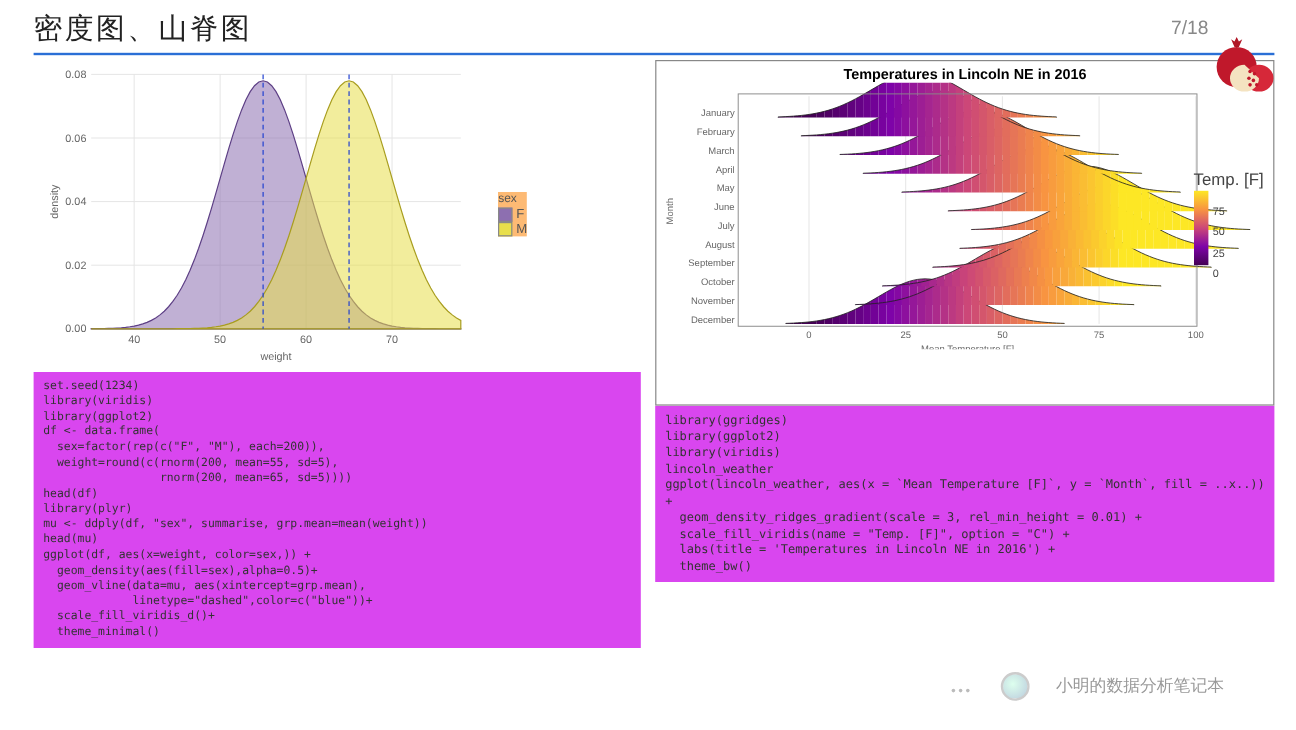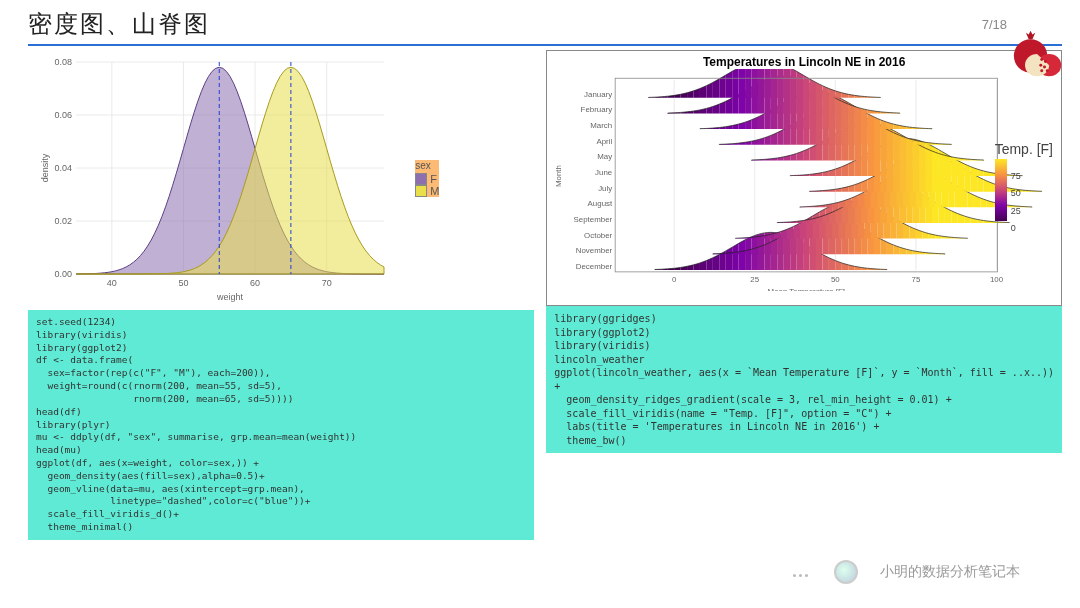--- a/index.html
+++ b/index.html
@@ -1,44 +1,44 @@
 <!DOCTYPE html>
 <html><head>
 <meta charset="utf-8">
 <style>
   * { box-sizing: border-box; margin: 0; padding: 0; }
   body { width: 1080px; height: 608px; background: #fff; font-family: "Microsoft YaHei", sans-serif; position: relative; overflow: hidden; }
   .slide { width: 100%; height: 100%; padding: 8px 18px 0 28px; }
   .header { display: flex; align-items: center; justify-content: space-between; }
   .title { font-size: 24px; color: #222; font-weight: 400; letter-spacing: 2px; }
-  .pager { color: #888; font-size: 13px; margin-right: 55px; }
+  .pager { color: #888; font-size: 16px; margin-right: 55px; }
   .rule { border: none; border-top: 2px solid #2a6fd6; margin: 4px 0 4px 0; }
   .logo { position: absolute; top: 28px; right: 14px; width: 56px; height: 52px; }
   .cols { display: flex; gap: 12px; }
   .col { flex: 1; display: flex; flex-direction: column; }
 
   
   .dens-wrap { position: relative; height: 260px; padding: 4px 0 0 6px; }
   .dens-svg { width: 370px; height: 250px; }
   .dens-legend { position: absolute; right: 95px; top: 110px; background: #fdba74; font-size: 11px; color: #555; }
   .dens-legend .hdr { font-size: 10px; margin-bottom: 2px; }
   .dens-legend .row { display: flex; align-items: center; gap: 3px; }
   .dens-legend .sw { width: 12px; height: 12px; border: 1px solid #888; }
 
   
-  .ridge-wrap { position: relative; height: 256px; border: 1px solid #888; background: #fff; }
+  .ridge-wrap { position: relative; height: 288px; border: 1px solid #888; background: #fff; }
   .ridge-title { font-size: 12px; font-weight: bold; text-align: center; padding: 4px 0 0; }
   .ridge-svg { width: 100%; height: 222px; }
   .ridge-legend { position: absolute; right: 8px; top: 90px; font-size: 9px; color: #444; }
   .ridge-legend .bar { width: 12px; height: 62px; background: linear-gradient(to bottom, #fde725, #f89441, #cc4778, #7e03a8, #440154); margin: 2px 0; }
   .rl-title { font-size: 14px; }
   .rl-labels { display: flex; flex-direction: column; justify-content: space-between; height: 62px; position: absolute; left: 16px; top: 12px; }
 
   
-  pre.code { background: #5eead4; font-family: Consolas, monospace; font-size: 10px; line-height: 1.35; color: #333; padding: 6px 8px; white-space: pre; overflow: hidden; }
+  pre.code { background: #d946ef; font-family: Consolas, monospace; font-size: 10px; line-height: 1.35; color: #333; padding: 6px 8px; white-space: pre; overflow: hidden; }
   .col.left pre.code { font-size: 9.5px; }
 
   
   .wm { position: absolute; right: 60px; bottom: 24px; display: flex; align-items: center; gap: 22px; color: #999; font-size: 14px; }
   .wm .ava { width: 24px; height: 24px; border-radius: 50%; background: radial-gradient(circle at 40% 40%, #dfe, #bcd); border: 2px solid #ccc; }
   .wm .dots::after { content: ""; display:inline-block; width:3px; height:3px; box-shadow: 0 0 #bbb, 6px 0 #bbb, 12px 0 #bbb; border-radius:50%; background:#bbb; margin-right:16px;}
   .grid { stroke: #e4e4e4; stroke-width: 0.8; }
   .txt { font-size: 9px; fill: #666; }
   .txt-s { font-size: 8px; fill: #666; }
 </style>

